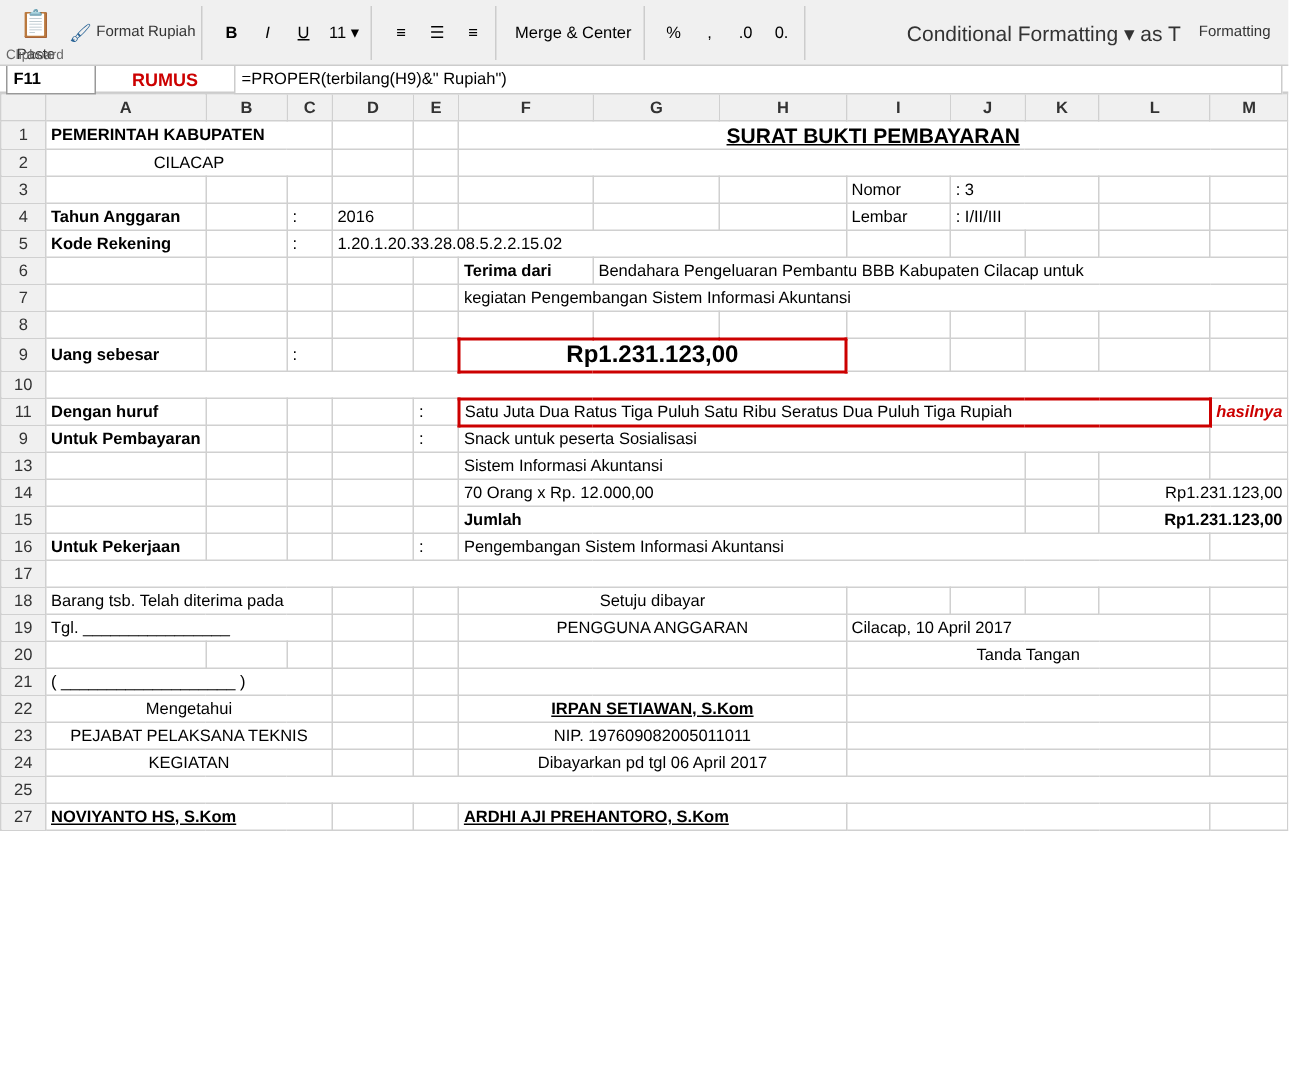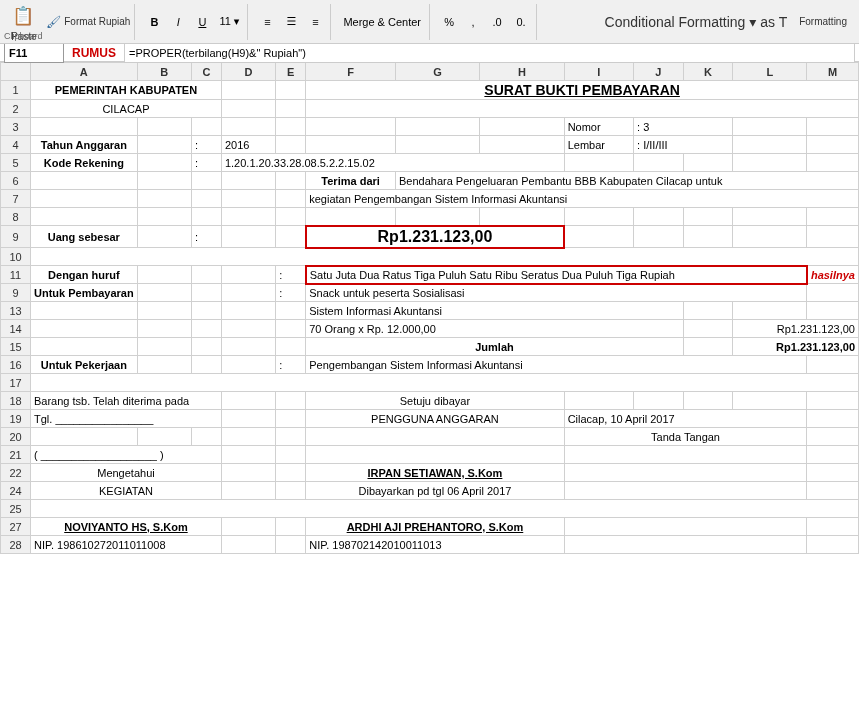--- a/index.html
+++ b/index.html
@@ -87,21 +87,21 @@
       height: 20px;
       border: 1px solid #999;
       padding: 0 4px;
       font-size: 11px;
       font-weight: bold;
     }
     .formula-label {
       font-size: 12px;
       font-weight: bold;
       color: #c00;
-      margin: 0 4px;
+      margin: 0 20px;
       cursor: pointer;
     }
     .formula-input {
       flex: 1;
       height: 20px;
       border: 1px solid #ccc;
       padding: 0 4px;
       font-size: 11px;
       background: #fff;
     }
@@ -154,21 +154,21 @@
     }
     
     .red-border-cell {
       border: 2px solid #c00 !important;
     }
     
     .red-box {
       border: 2px solid #c00 !important;
       background: #fff;
     }
-    td.bold-text { font-weight: bold; text-align: center; }
+    td.bold-text { font-weight: bold; }
     td.center-text { text-align: center; }
     td.right-text { text-align: right; }
     .underline { text-decoration: underline; }
   </style>
 </head>
 <body>
 
 <div id="toolbar">
   <div class="toolbar-group">
     <div class="paste-icon-area">
@@ -506,20 +506,29 @@
       <tr>
         <td class="row-header">22</td>
         <td class="cell center-text" colspan="3">Mengetahui</td>
         <td class="cell"></td>
         <td class="cell"></td>
         <td class="cell bold-text underline center-text" colspan="3" style="text-decoration:underline;">IRPAN SETIAWAN, S.Kom</td>
         <td class="cell" colspan="4"></td>
         <td class="cell"></td>
       </tr>
 
+      <tr>
+        <td class="row-header">23</td>
+        <td class="cell center-text" colspan="3">PEJABAT PELAKSANA TEKNIS</td>
+        <td class="cell"></td>
+        <td class="cell"></td>
+        <td class="cell center-text" colspan="3">NIP. 197609082005011011</td>
+        <td class="cell" colspan="4"></td>
+        <td class="cell"></td>
+      </tr>
 
       <tr>
         <td class="row-header">24</td>
         <td class="cell center-text" colspan="3">KEGIATAN</td>
         <td class="cell"></td>
         <td class="cell"></td>
         <td class="cell center-text" colspan="3">Dibayarkan pd tgl 06 April 2017</td>
         <td class="cell" colspan="4"></td>
         <td class="cell"></td>
       </tr>
@@ -533,24 +542,15 @@
       <tr>
         <td class="row-header">27</td>
         <td class="cell bold-text" colspan="3" style="text-decoration:underline;">NOVIYANTO HS, S.Kom</td>
         <td class="cell"></td>
         <td class="cell"></td>
         <td class="cell bold-text" colspan="3" style="text-decoration:underline;">ARDHI AJI PREHANTORO, S.Kom</td>
         <td class="cell" colspan="4"></td>
         <td class="cell"></td>
       </tr>
 
-      <tr>
-        <td class="row-header">28</td>
-        <td class="cell" colspan="3">NIP. 198610272011011008</td>
-        <td class="cell"></td>
-        <td class="cell"></td>
-        <td class="cell" colspan="3">NIP. 198702142010011013</td>
-        <td class="cell" colspan="4"></td>
-        <td class="cell"></td>
-      </tr>
     </tbody>
   </table>
 </div>
 
 </body></html>

